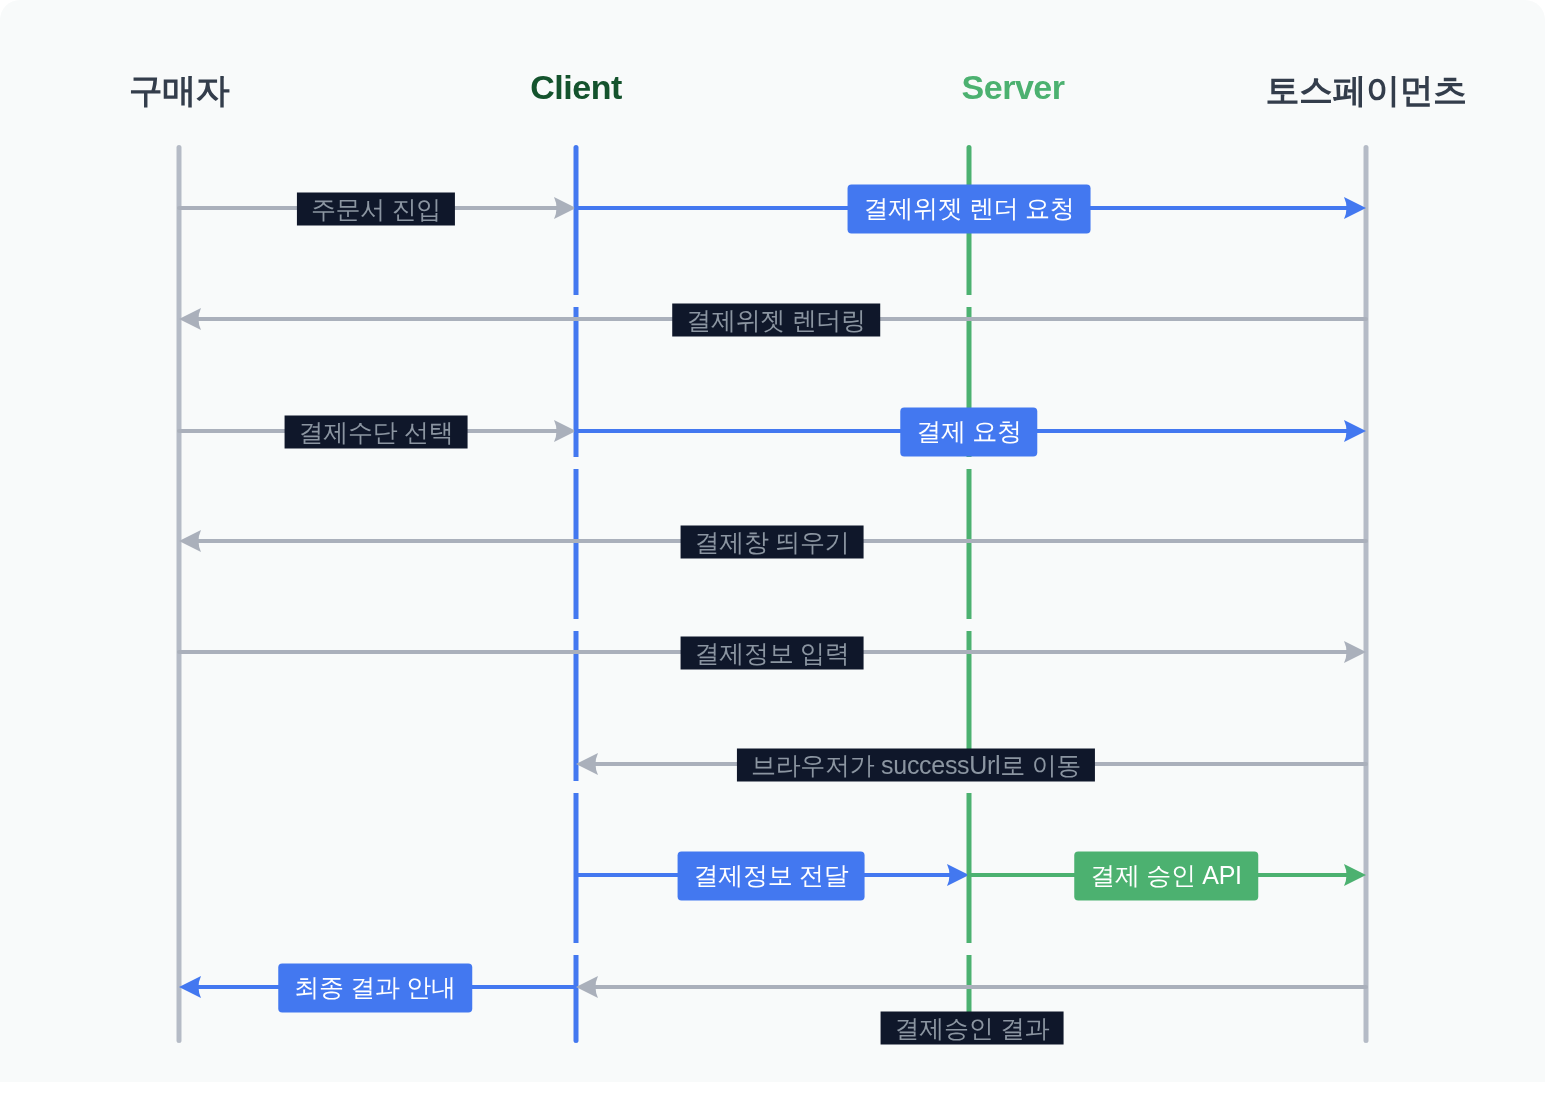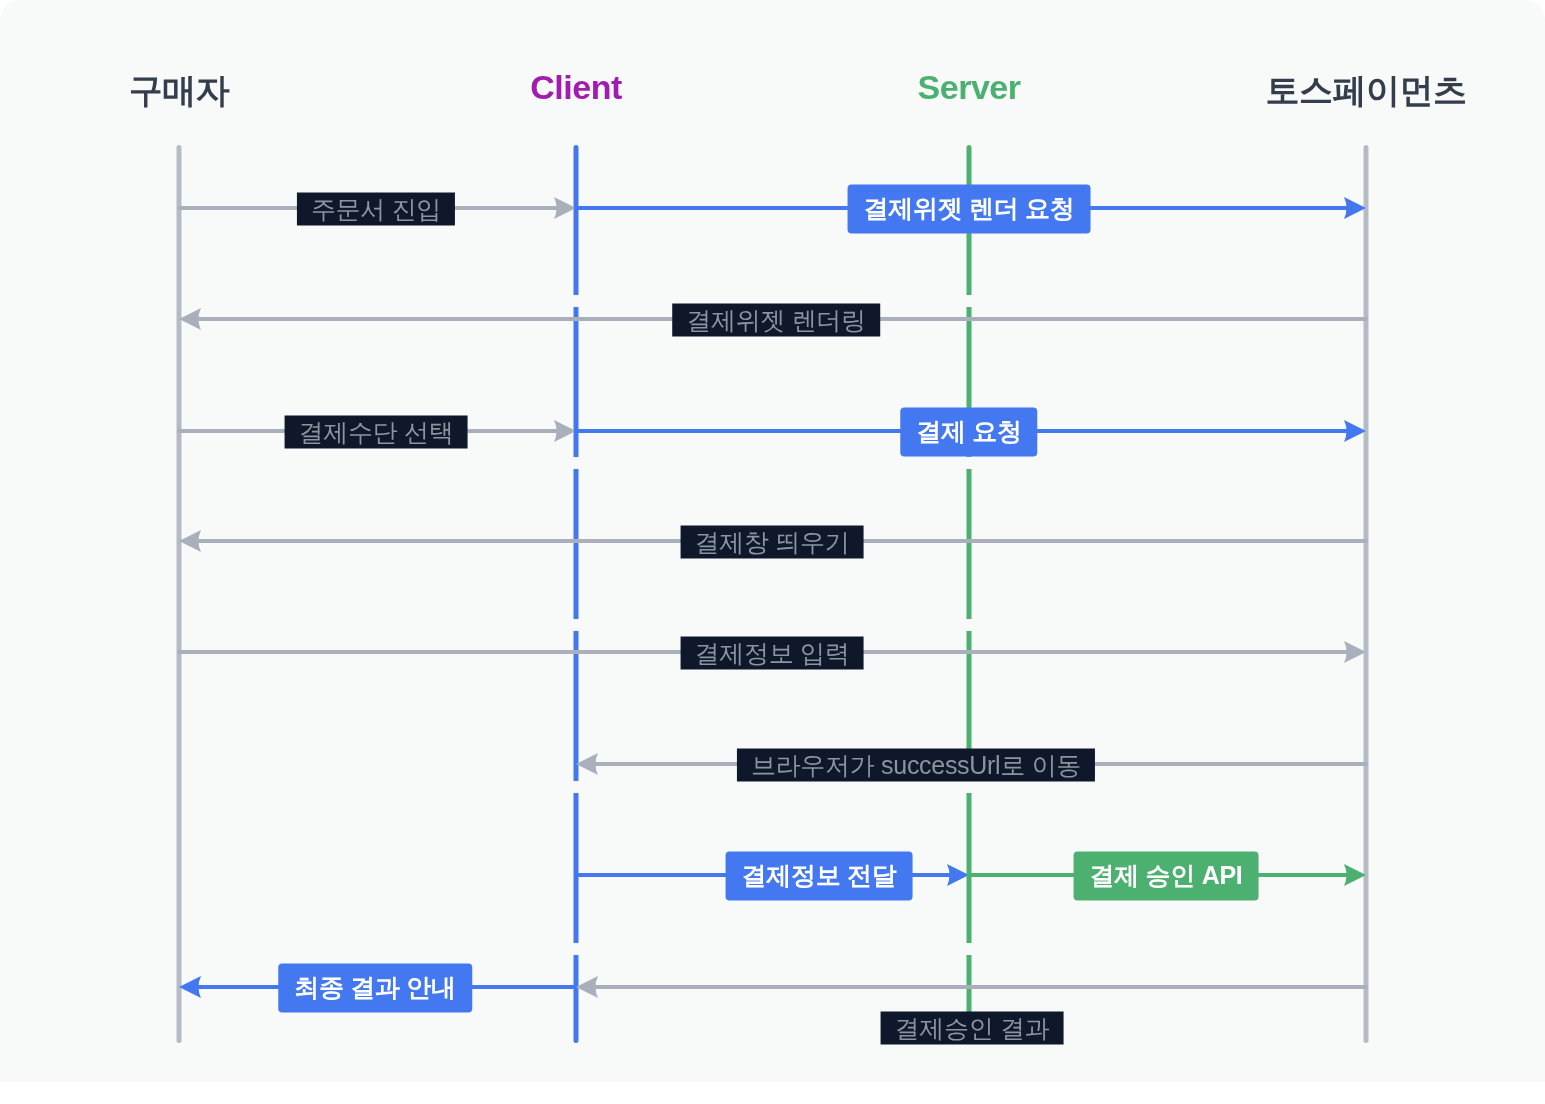--- a/index.html
+++ b/index.html
@@ -31,22 +31,22 @@
   .col-header {
     position: absolute;
     transform: translateX(-50%);
     top: 68px;
     font-size: 34px;
     font-weight: bold;
     white-space: nowrap;
     letter-spacing: -0.5px;
   }
   .col-header.actor   { color: #333d4b; }
-  .col-header.client  { color: #a21caf; }
-  .col-header.server  { color: #4cb170; }
+  .col-header.client  { color: #14532d; }
+  .col-header.server  { color: #4cb170; margin-left: 44px; }
   .col-header.toss    { color: #333d4b; }
 
   
   .lifeline {
     position: absolute;
     top: 145px;
     height: 898px;
     width: 5px;
     transform: translateX(-50%);
     border-radius: 3px;
@@ -84,21 +84,21 @@
   .seg-label.plain {
     color: #8b95a1;
     background: #0f172a;
     padding: 0 14px;
   }
   
   .seg-label.badge {
     color: #ffffff;
     border-radius: 4px;
     padding: 7px 16px 9px 16px;
-    font-weight: bold;
+    font-weight: normal;
     text-align: right;
   }
   .seg-label.badge.blue  { background: #4378f0; }
   .seg-label.badge.green { background: #4cb170; padding-left: 16px; }
 </style>
 </head>
 <body>
 
 <div id="canvas">
   <div class="card">
@@ -170,21 +170,21 @@
             <path fill="#aab0bb" d="M 0 20 L 22 9 Q 17 20 22 31 Z"></path>
           </svg>
         </div>
         <div class="seg-label plain" style="left: 916px; top: 765px;">브라우저가 successUrl로 이동</div>
         <div class="seg" style="left: 576px; top: 875px; width: 393px;">
           <svg width="393" height="40" viewBox="0 0 393 40">
             <line y1="20" y2="20" stroke="#4378f0" stroke-width="4" stroke-linecap="round" x1="0" x2="375"></line>
             <path fill="#4378f0" d="M 393 20 L 371 9 Q 376 20 371 31 Z"></path>
           </svg>
         </div>
-        <div class="seg-label badge blue" style="left: 771px; top: 876px; margin-left: 48px;">결제정보 전달</div>
+        <div class="seg-label badge blue" style="left: 771px; top: 876px;">결제정보 전달</div>
         <div class="seg" style="left: 969px; top: 875px; width: 397px;">
           <svg width="397" height="40" viewBox="0 0 397 40">
             <line y1="20" y2="20" stroke="#4cb170" stroke-width="4" stroke-linecap="round" x1="0" x2="379"></line>
             <path fill="#4cb170" d="M 397 20 L 375 9 Q 380 20 375 31 Z"></path>
           </svg>
         </div>
         <div class="seg-label badge green" style="left: 1166px; top: 876px;">결제 승인 API</div>
         <div class="seg" style="left: 179px; top: 987px; width: 397px;">
           <svg width="397" height="40" viewBox="0 0 397 40">
             <line y1="20" y2="20" stroke="#4378f0" stroke-width="4" stroke-linecap="round" x1="18" x2="397"></line>

